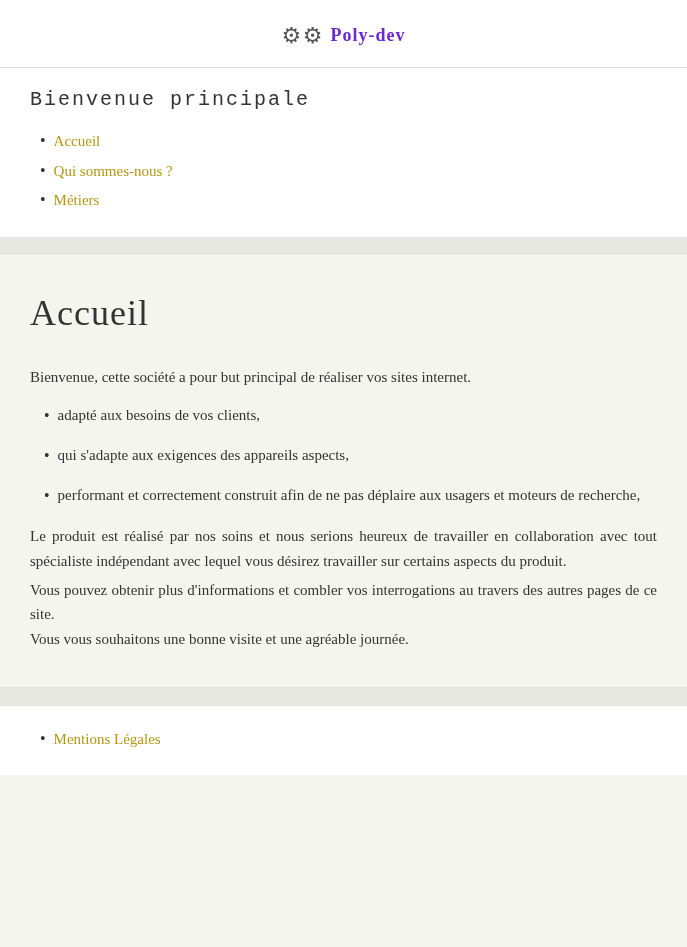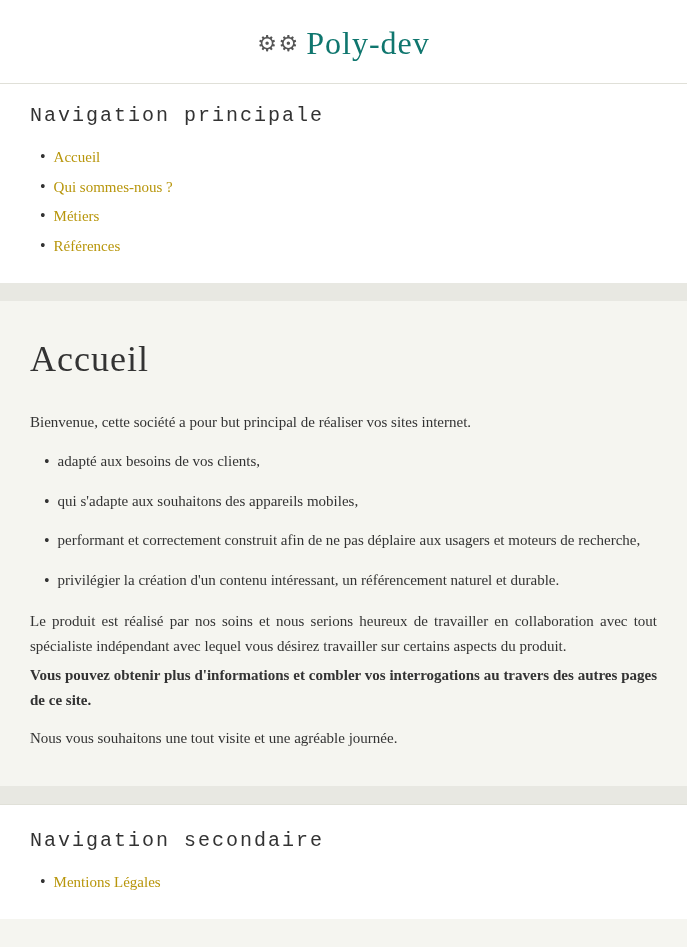--- a/index.html
+++ b/index.html
@@ -32,23 +32,23 @@
       gap: 10px;
     }
 
     .gear-icon {
       font-size: 28px;
       color: #555;
     }
 
     .site-title {
       font-family: Georgia, serif;
-      font-size: 32px;
-      font-weight: normal;
-      color: #0f766e;
+      font-size: 18px;
+      font-weight: bold;
+      color: #6d28d9;
       letter-spacing: 1px;
     }
 
     
     .nav-primary {
       background-color: #ffffff;
       padding: 16px 30px 20px;
     }
 
     .nav-heading {
@@ -141,24 +141,23 @@
       text-align: justify;
     }
 
     .collaboration-text {
       margin-bottom: 4px;
       text-align: justify;
       line-height: 1.65;
     }
 
     .info-text {
-      margin-bottom: 14px;
-      text-align: justify;
-      line-height: 1.65;
-      font-weight: bold;
+      margin-bottom: 0;
+      text-align: justify;
+      line-height: 1.65;
     }
 
     .welcome-text {
       margin-bottom: 0;
       text-align: left;
       line-height: 1.65;
     }
 
     
     .nav-secondary {
@@ -171,70 +170,63 @@
 <body>
 
 <header class="site-header">
   <div class="site-title-wrapper">
     <span class="gear-icon" style="font-size: 22px; letter-spacing: -2px; color: rgb(85, 85, 85);">⚙ ⚙</span>
     <span class="site-title">Poly-dev</span>
   </div>
 </header>
 
 <nav class="nav-primary">
-  <h2 class="nav-heading">Navigation principale</h2>
+  <h2 class="nav-heading">Bienvenue principale</h2>
   <ul class="nav-list">
     <li>
       <a href="#">Accueil</a>
     </li>
     <li>
       <a href="#">Qui sommes-nous ?</a>
     </li>
     <li>
       <a href="#">Métiers</a>
-    </li>
-    <li>
-      <a href="#">Références</a>
     </li>
   </ul>
 </nav>
 
 <div class="section-divider"></div>
 
 <main class="main-content">
   <h1 class="page-title">Accueil</h1>
 
   <p class="intro-text">Bienvenue, cette société a pour but principal de réaliser vos sites internet.</p>
 
 
   <ul class="objectives-list">
     <li>
       <span>adapté aux besoins de vos clients,</span>
     </li>
     <li>
-      <span>qui s'adapte aux souhaitons des appareils mobiles,</span>
+      <span>qui s'adapte aux exigences des appareils aspects,</span>
     </li>
     <li>
       <span>performant et correctement construit afin de ne pas déplaire aux usagers et moteurs de recherche,</span>
     </li>
-    <li>
-      <span>privilégier la création d'un contenu intéressant, un référencement naturel et durable.</span>
-    </li>
   </ul>
 
   <p class="collaboration-text">Le produit est réalisé par nos soins et nous serions heureux de travailler en collaboration avec tout spécialiste indépendant avec lequel vous désirez travailler sur certains aspects du produit.</p>
 
   <p class="info-text">Vous pouvez obtenir plus d'informations et combler vos interrogations au travers des autres pages de ce site.</p>
 
-  <p class="welcome-text">Nous vous souhaitons une tout visite et une agréable journée.</p>
+  <p class="welcome-text">Vous vous souhaitons une bonne visite et une agréable journée.</p>
 </main>
 
 <div class="section-divider"></div>
 
 <nav class="nav-secondary">
-  <h2 class="nav-heading">Navigation secondaire</h2>
   <ul class="nav-list">
     <li>
       <a href="#">Mentions Légales</a>
     </li>
 
   </ul>
 </nav>
 
 </body></html>

